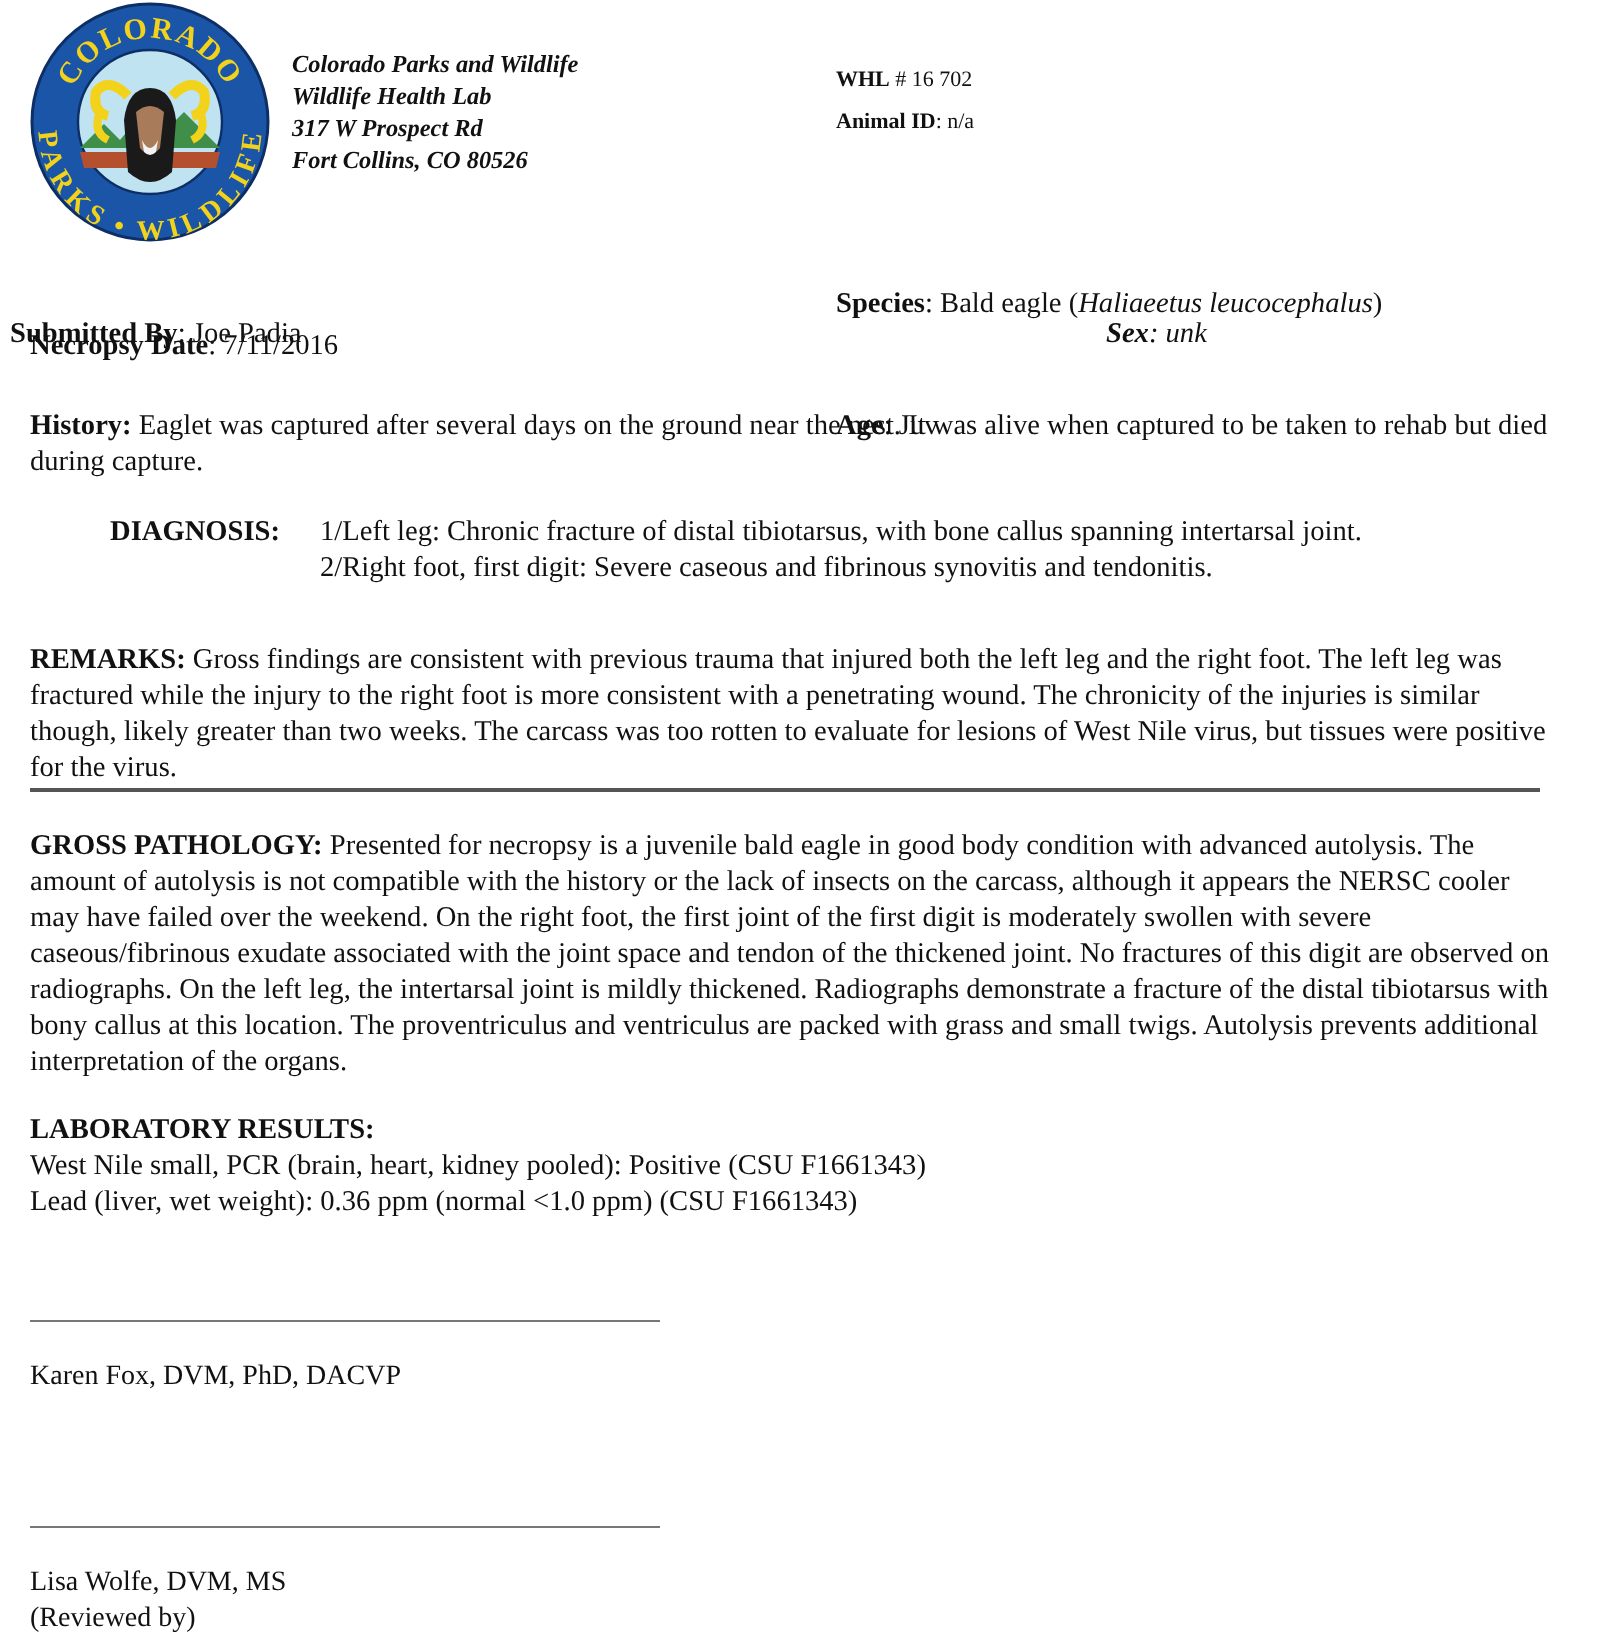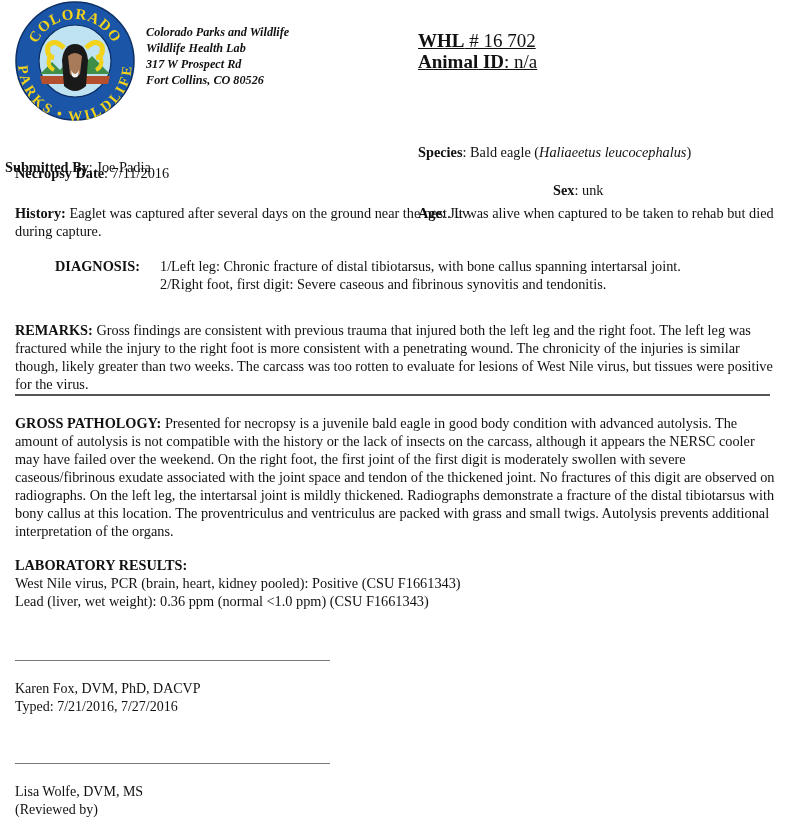--- a/index.html
+++ b/index.html
@@ -5,21 +5,21 @@
   html, body { margin: 0; padding: 0; background: #ffffff; }
   body {
     width: 800px; height: 822px; position: relative; overflow: hidden;
     font-family: "Liberation Serif", "DejaVu Serif", serif;
     color: #111111;
   }
   .abs { position: absolute; }
   .logo { left: 14px; top: 0px; width: 122px; height: 122px; }
   .org { left: 146px; top: 24px; font-size: 12.2px; font-weight: bold; line-height: 16px; }
   .org div { white-space: nowrap; font-style: italic; }
-  .whl { left: 418px; top: 30px; font-size: 19px; line-height: 21px; text-decoration: underline; }
+  .whl { left: 418px; top: 30px; font-size: 11px; line-height: 21px; }
   b, .b { font-weight: bold; }
   .meta { font-size: 14.3px; line-height: 21px; white-space: nowrap; }
   .para { left: 15px; width: 765px; font-size: 14.3px; line-height: 18px; }
   .rule { left: 15px; width: 755px; top: 394px; height: 0; border-top: 2px solid #555555; }
   .sigline { left: 15px; width: 315px; height: 0; border-top: 1.5px solid #777777; }
   .diag-row { display: flex; }
   .diag-label { width: 105px; flex: none; font-weight: bold; margin-left: 40px; }
   .lab { left: 15px; font-size: 14.3px; line-height: 18px; white-space: nowrap; }
   .sig { left: 15px; font-size: 14px; line-height: 18px; white-space: nowrap; }
   i { font-style: italic; }
@@ -75,21 +75,21 @@
 <div class="abs meta" style="left:15px; top:163px;">
   <b>Necropsy Date</b><span>:  7/11/2016</span>
 </div>
 
 <div class="abs meta" style="left:418px; top:142px;font-family:Liberation Serif, serif;">
   <b>Species</b><span>: Bald eagle (</span><i>Haliaeetus leucocephalus</i><span>)</span>
 </div>
 <div class="abs meta" style="left:418px; top:163px;margin-top:40px;">
   <b>Age</b><span>: Juv</span>
 </div>
-<div class="abs meta" style="left:553px; top:180px;">
+<div class="abs meta" style="left:553px; top:157px;font-style:italic;">
   <b>Sex</b><span>: unk</span>
 </div>
 
 <div class="abs para" style="top:204px;">
   <b>History:</b><span>  Eaglet was captured after several days on the ground near the nest.  It was alive when captured to be taken to rehab but died during capture.</span>
 </div>
 
 <div class="abs para" style="top:257px;">
   <div class="diag-row">
     <div class="diag-label">DIAGNOSIS:</div>
@@ -106,27 +106,26 @@
 </div>
 
 <div class="abs rule"></div>
 
 <div class="abs para" style="top:414px;">
   <b>GROSS PATHOLOGY:</b><span>  Presented for necropsy is a juvenile bald eagle in good body condition with advanced autolysis.  The amount of autolysis is not compatible with the history or the lack of insects on the carcass, although it appears the NERSC cooler may have failed over the weekend.  On the right foot, the first joint of the first digit is moderately swollen with severe caseous/fibrinous exudate associated with the joint space and tendon of the thickened joint.  No fractures of this digit are observed on radiographs.  On the left leg, the intertarsal joint is mildly thickened.  Radiographs demonstrate a fracture of the distal tibiotarsus with bony callus at this location.  The proventriculus and ventriculus are packed with grass and small twigs.  Autolysis prevents additional interpretation of the organs.</span>
 </div>
 
 <div class="abs lab" style="top:556px;">
   <div class="b">LABORATORY RESULTS:</div>
-  <div>West Nile virus, PCR (brain, heart, kidney pooled): Positive (CSU F1661343)</div>
+  <div>West Nile small, PCR (brain, heart, kidney pooled): Positive (CSU F1661343)</div>
   <div>Lead (liver, wet weight): 0.36 ppm (normal &lt;1.0 ppm) (CSU F1661343)</div>
 </div>
 
 <div class="abs sigline" style="top:660px;"></div>
 <div class="abs sig" style="top:680px;">
   <div>Karen Fox, DVM, PhD, DACVP</div>
-  <div>Typed: 7/21/2016, 7/27/2016</div>
 </div>
 
 <div class="abs sigline" style="top:763px;"></div>
 <div class="abs sig" style="top:783px;">
   <div>Lisa Wolfe, DVM, MS</div>
   <div>(Reviewed by)</div>
 </div>
 
 </body></html>

